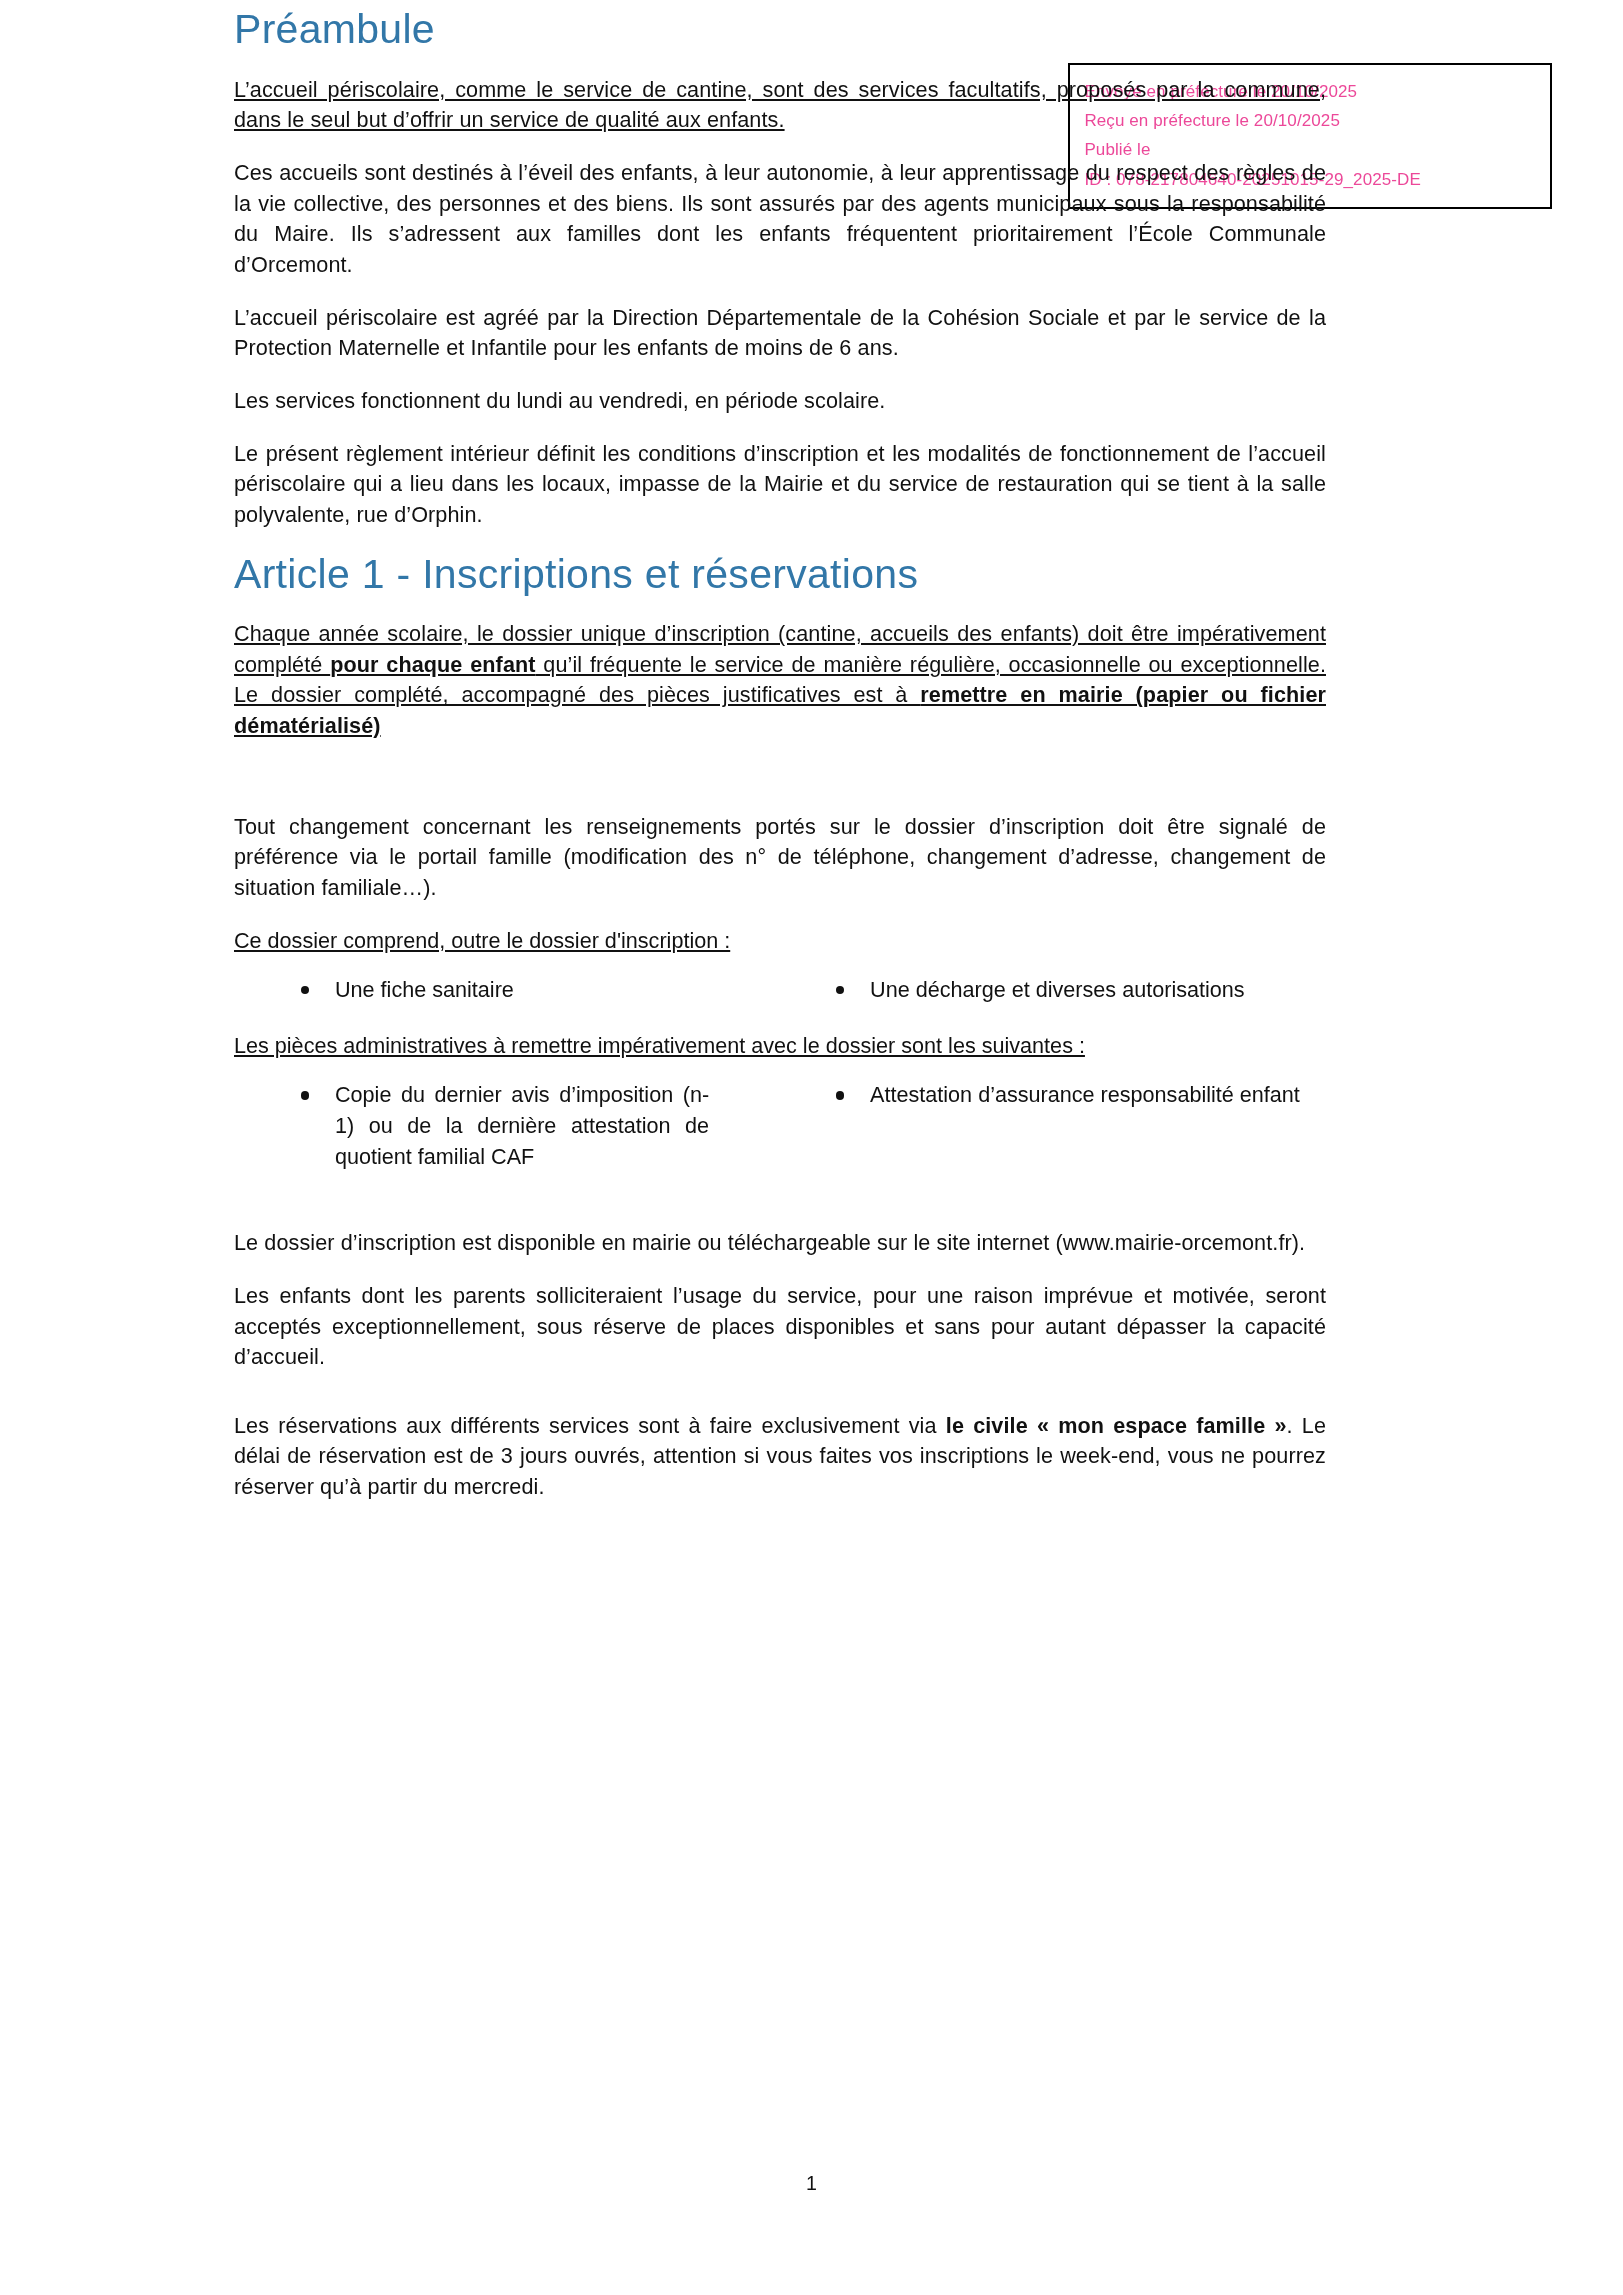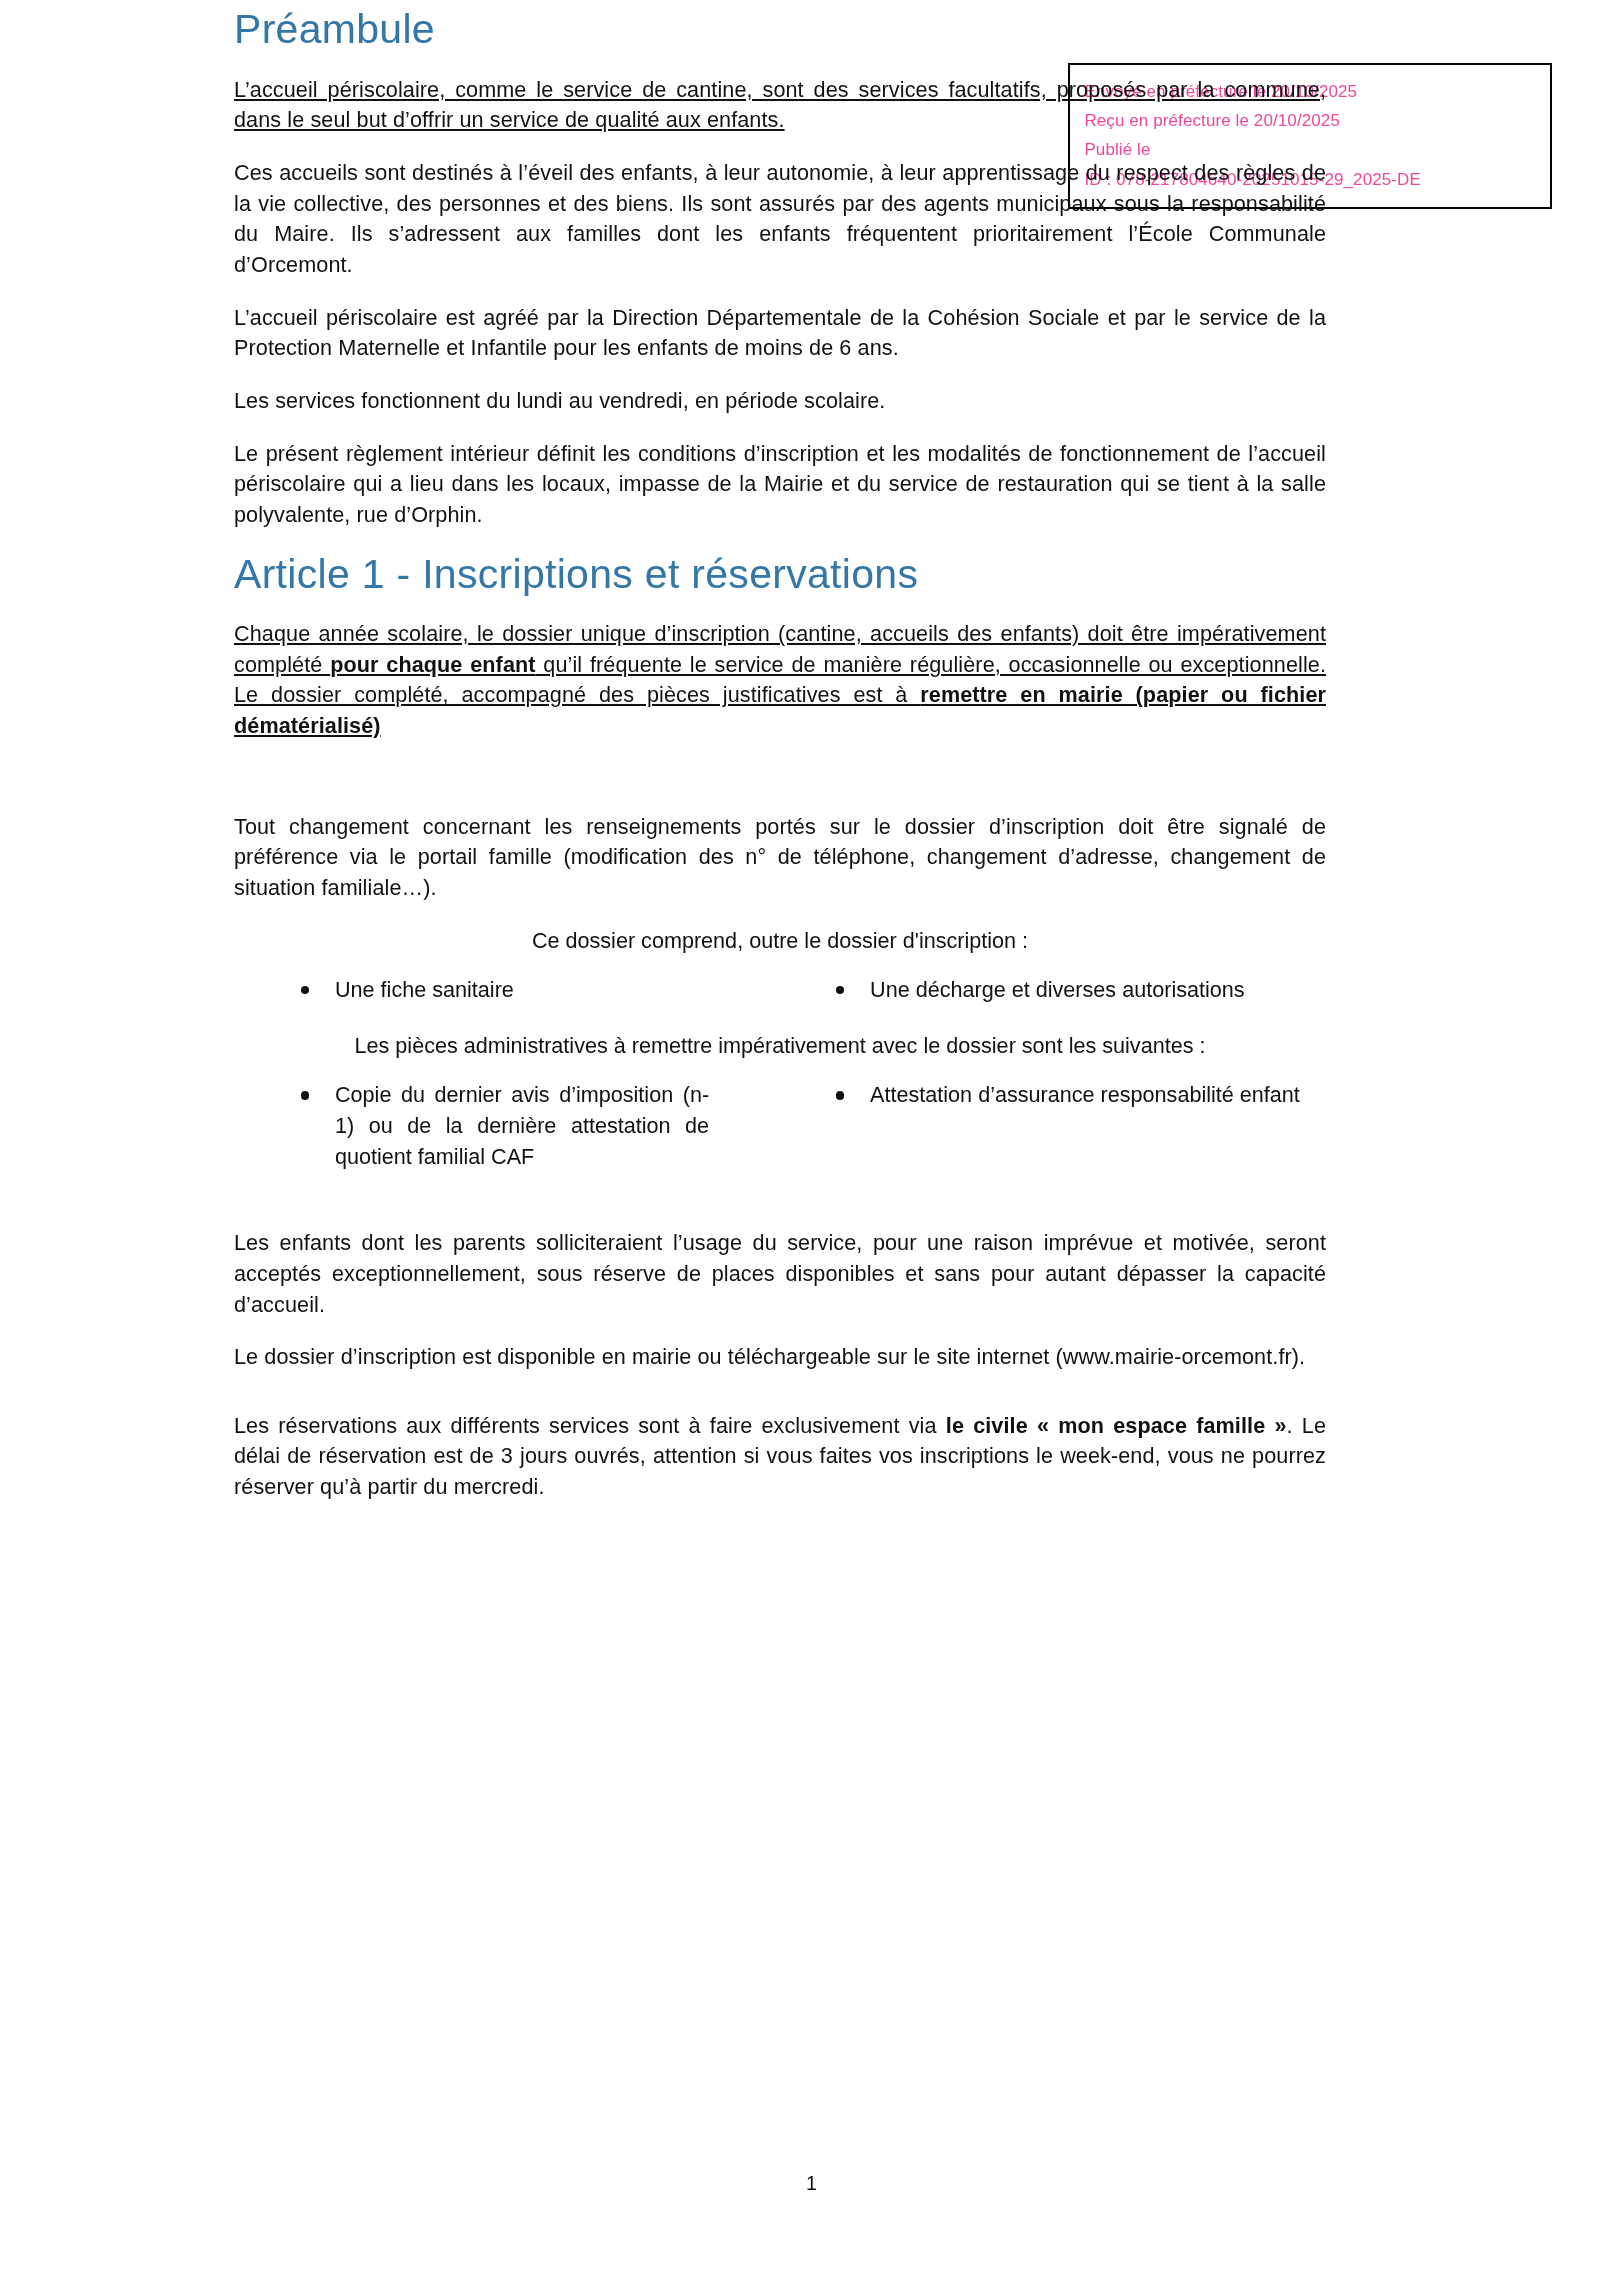--- a/index.html
+++ b/index.html
@@ -68,21 +68,22 @@
     letter-spacing: 0.1px;
   }
   p.first-after-title { margin-top: 23.6px; text-decoration: underline; }
 
   .b { font-weight: bold; }
 
   p.underlined-head {
     font-size: 21.6px;
     line-height: 1.42;
     margin: 0 0 17px 0;
-    text-align: center;
+    text-decoration: underline;
+    text-align: left;
     color: #111111;
   }
 
   a.doc-link {
     font-size: 21.6px;
     color: #3277A8;
     text-decoration: underline;
     display: inline-block;
     margin: 0;
   }
@@ -200,23 +201,23 @@
       <div class="bullet-col right">
         <div class="bullet-item">
           <span class="dot"></span>
           <span>Attestation d’assurance responsabilité enfant</span>
         </div>
       </div>
     </div>
 
     <div class="spacer-md"></div>
 
+    <p class="body-text">Le dossier d’inscription est disponible en mairie ou téléchargeable sur le site internet (www.mairie-orcemont.fr).</p>
+
     <p class="body-text">Les enfants dont les parents solliciteraient l’usage du service, pour une raison imprévue et motivée, seront acceptés exceptionnellement, sous réserve de places disponibles et sans pour autant dépasser la capacité d’accueil.</p>
-
-    <p class="body-text">Le dossier d’inscription est disponible en mairie ou téléchargeable sur le site internet (www.mairie-orcemont.fr).</p>
 
 
     <div class="spacer-sm"></div>
 
     <p class="body-text">
       <span>Les réservations aux différents services sont à faire exclusivement via </span><span class="b">le civile « mon espace famille »</span><span>. Le délai de réservation est de 3 jours ouvrés, attention si vous faites vos inscriptions le week-end, vous ne pourrez réserver qu’à partir du mercredi.</span>
     </p>
 
   </div>
 

